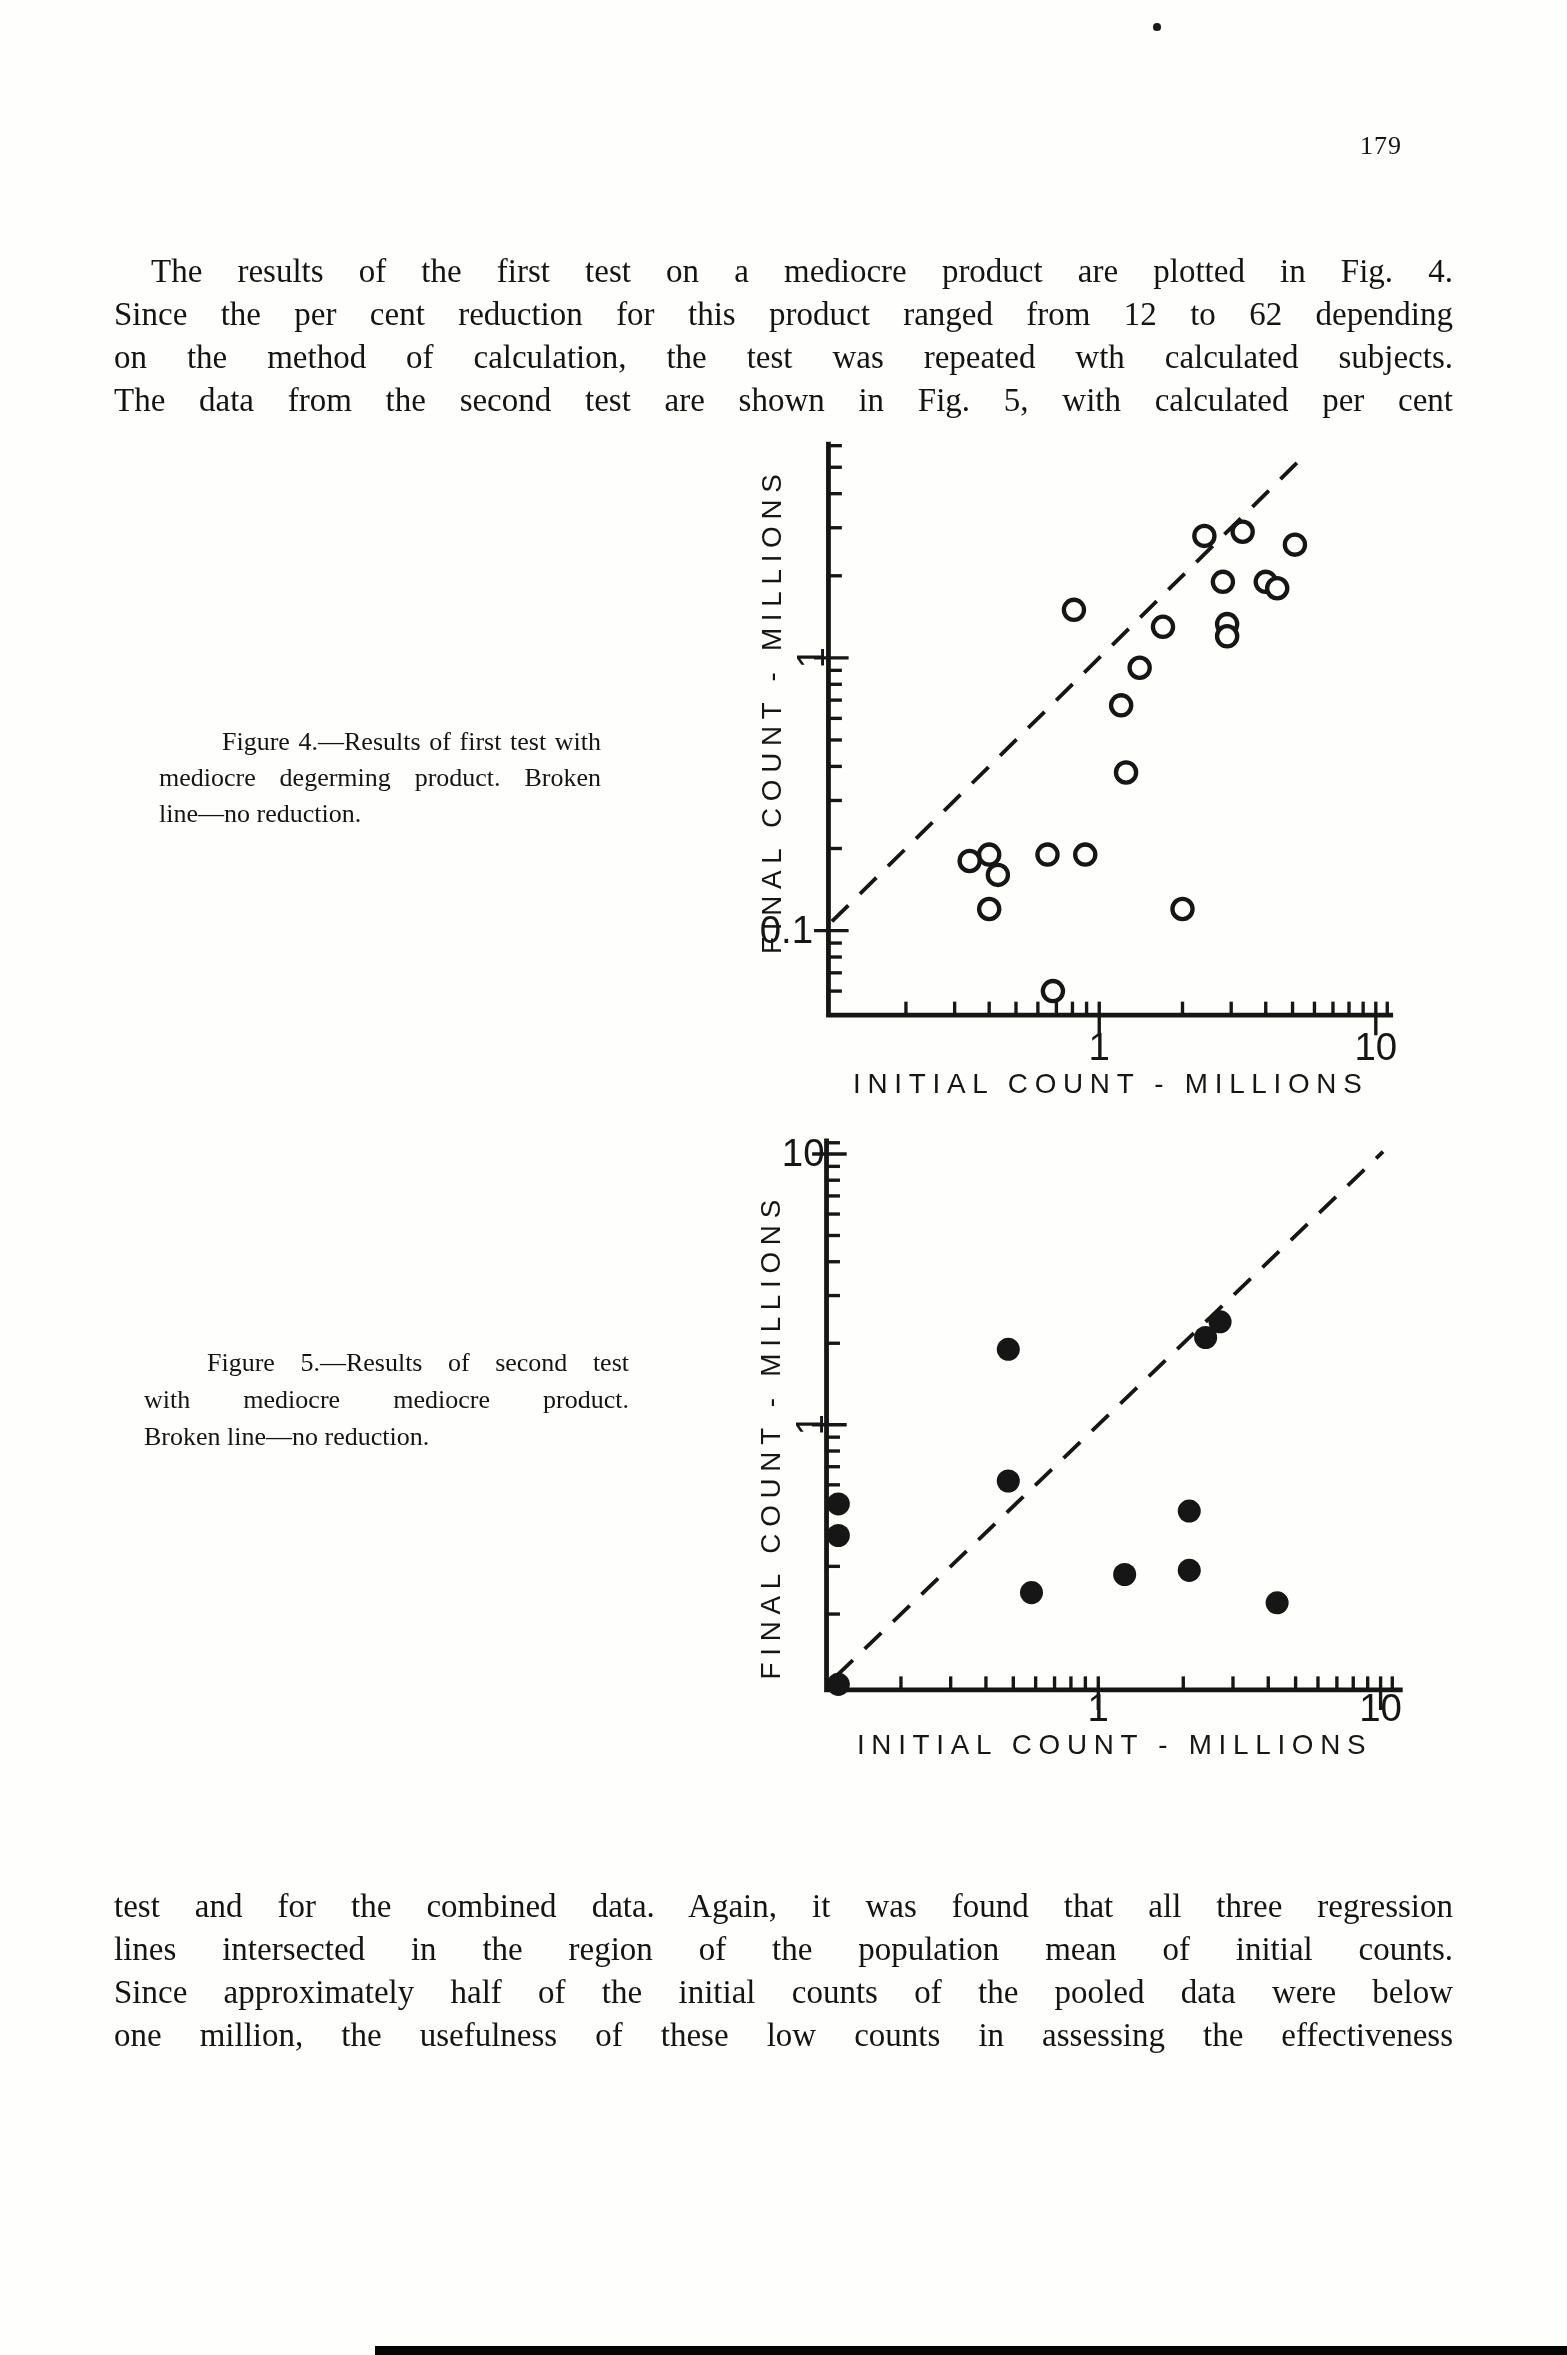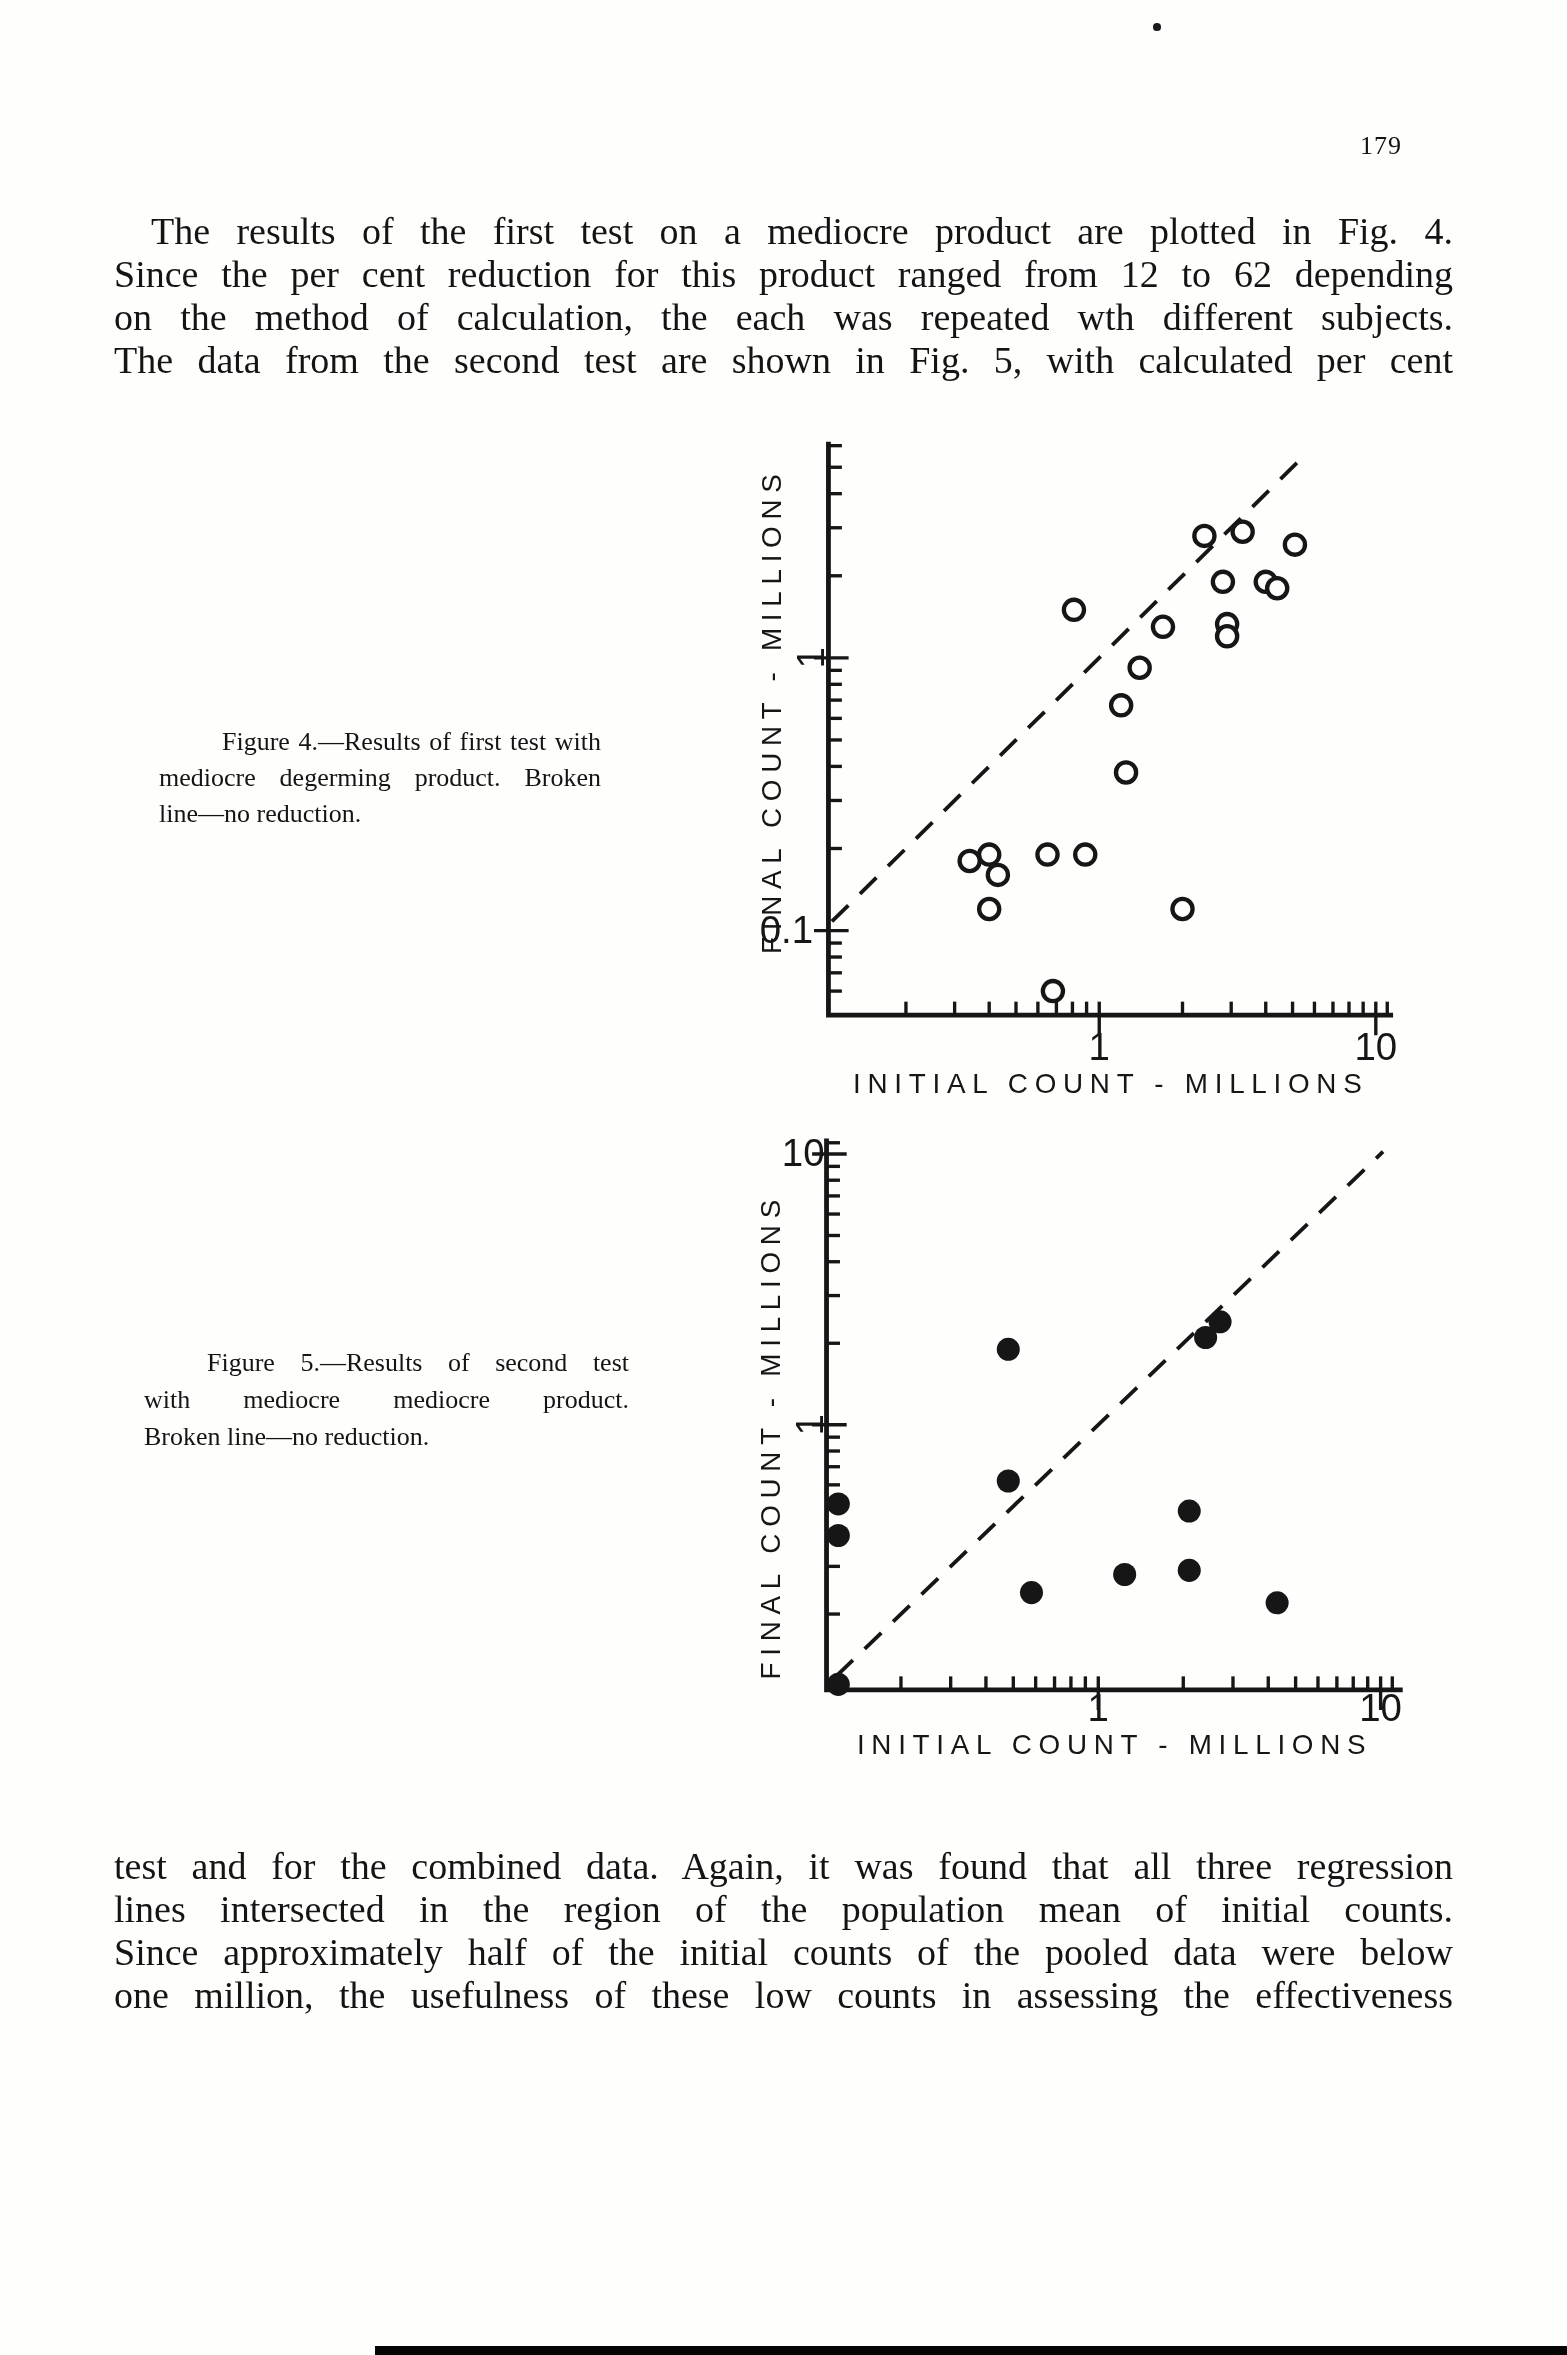--- a/index.html
+++ b/index.html
@@ -8,21 +8,21 @@
     font-family:"Liberation Serif", serif;color:#141414;overflow:hidden;
   }
   .page{position:absolute;inset:0;}
   
   .header-title{
     position:absolute;left:403px;top:129px;width:730px;text-align:center;
     font-size:27px;letter-spacing:2.4px;white-space:nowrap;
   }
   .page-number{position:absolute;left:1360px;top:131px;font-size:26px;letter-spacing:1px;}
   
-  .para{position:absolute;left:114px;width:1339px;font-size:38px;}
+  .para{position:absolute;left:114px;width:1339px;font-size:33px;margin-top:40px;}
   .para .tline{text-align:justify;text-align-last:justify;white-space:normal;}
   .intro{top:210px;line-height:43px;}
   .intro .tline:first-child{text-indent:37px;}
   .closing{top:1845px;line-height:43px;}
   
   .caption{position:absolute;font-size:26px;}
   .caption .tline{text-align:justify;text-align-last:justify;}
   .caption .tline:first-child{text-indent:63px;}
   .caption .tline:last-child{text-align-last:left;}
   .caption4{left:146px;top:724px;width:442px;line-height:36px;margin-left:13px;}
@@ -39,21 +39,21 @@
 </head>
 <body>
 
 <div class="page">
 
   <div class="page-number">179</div>
 
   <div class="para intro">
       <div class="tline">The results of the first test on a mediocre product are plotted in Fig. 4.</div>
       <div class="tline">Since the per cent reduction for this product ranged from 12 to 62 depending</div>
-      <div class="tline">on the method of calculation, the each was repeated wth different subjects.</div>
+      <div class="tline">on the method of calculation, the test was repeated wth calculated subjects.</div>
       <div class="tline">The data from the second test are shown in Fig. 5, with calculated per cent</div>
     </div>
 
   <div class="caption caption4">
       <div class="tline">Figure 4.—Results of first test with</div>
       <div class="tline">mediocre degerming product.  Broken</div>
       <div class="tline">line—no reduction.</div>
     </div>
 
   <svg id="chart4" class="chart chart4" viewBox="0 0 770 730">

